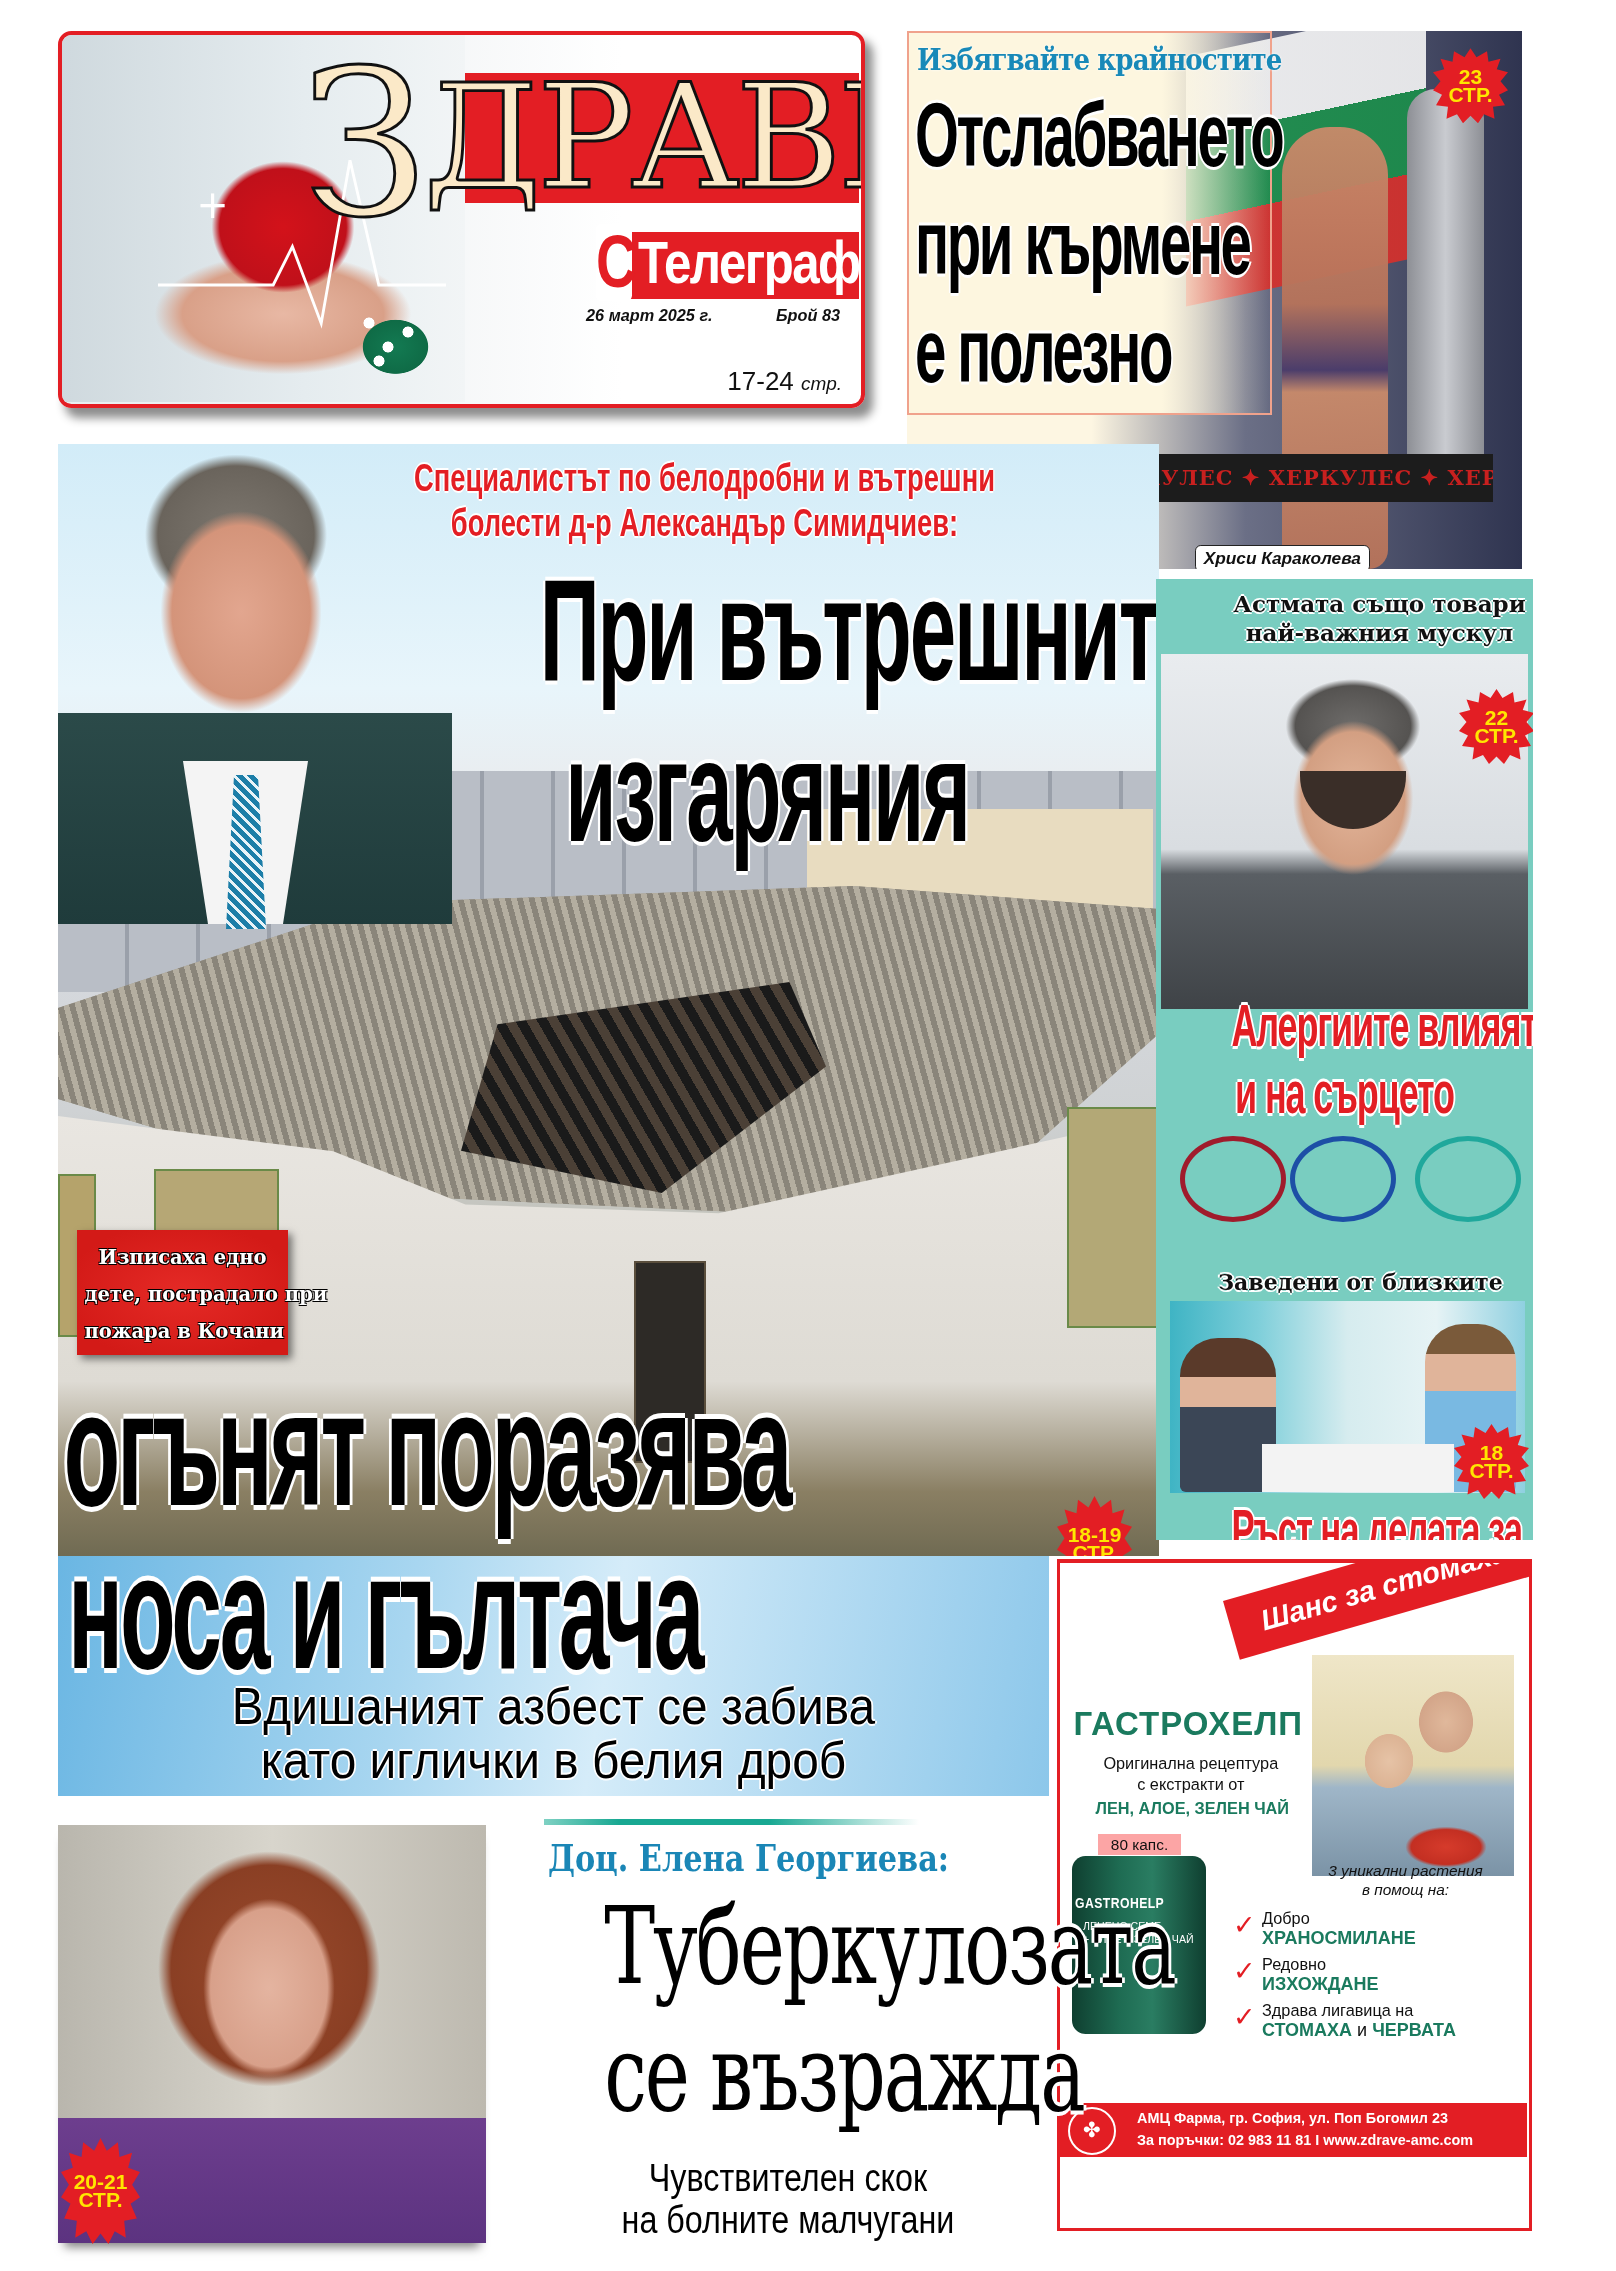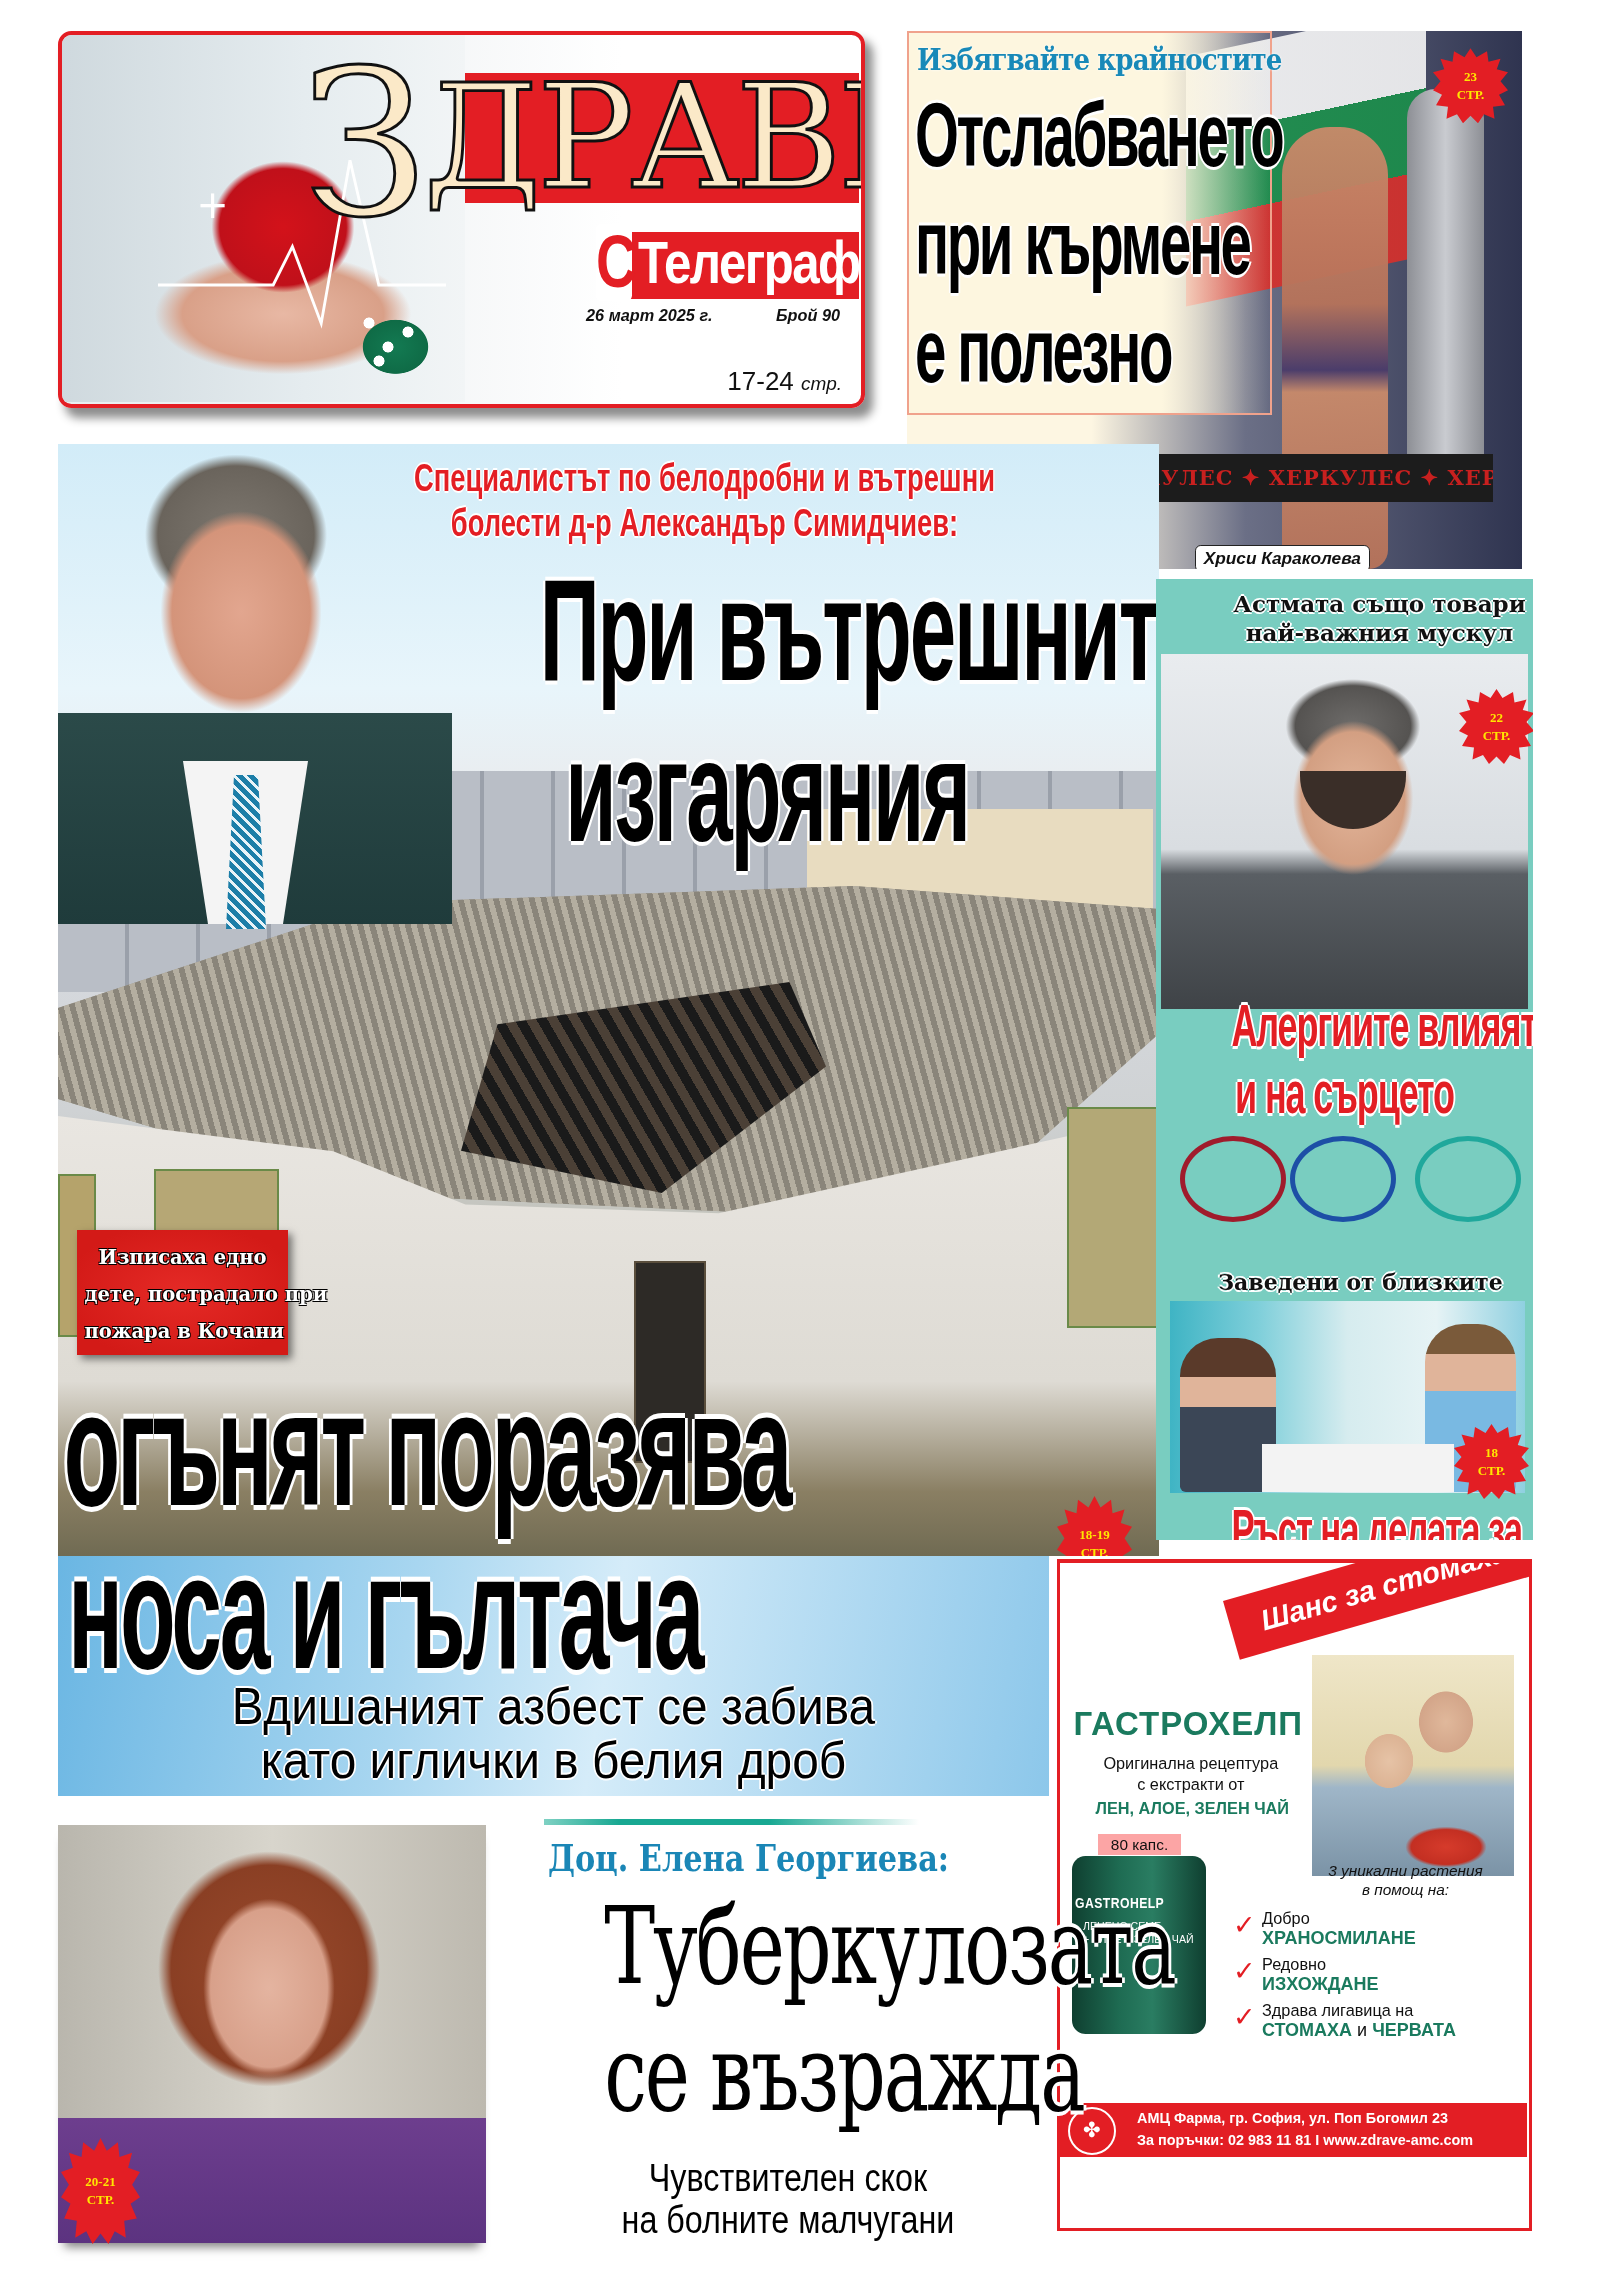--- a/index.html
+++ b/index.html
@@ -110,21 +110,21 @@
     left: 183px; top: 423px; width: 403px; height: 48px; background: #1c1c1c;
     color: #c8201f; font-family: "DejaVu Serif", serif; font-weight: bold; font-size: 21px; line-height: 48px;
     text-align: center; letter-spacing: 1px; white-space: nowrap; overflow: hidden;
   }
 
   
   .burst {
     width: 75px; height: 75px; background: #e31e24; color: #ffe600;
     clip-path: polygon(50% 0%, 58% 12%, 72% 4%, 74% 18%, 90% 14%, 85% 28%, 100% 32%, 90% 44%, 100% 56%, 88% 62%, 96% 76%, 80% 78%, 82% 94%, 68% 88%, 60% 100%, 50% 90%, 40% 100%, 32% 88%, 18% 94%, 20% 78%, 4% 76%, 12% 62%, 0% 56%, 10% 44%, 0% 32%, 15% 28%, 10% 14%, 26% 18%, 28% 4%, 42% 12%);
     display: flex; flex-direction: column; align-items: center; justify-content: center;
-    font-family: Liberation Serif, serif; font-weight: bold; font-size: 13px; line-height: 18px; text-align: center;
+    font-family: Liberation Sans, sans-serif; font-weight: bold; font-size: 21px; line-height: 18px; text-align: center;
   }
 
   
   .lead {
     left: 58px; top: 444px; width: 1101px; height: 1112px; overflow: hidden;
     background: linear-gradient(180deg, #d2ecf8 0%, #e8f5fb 22%, #e9edf0 30%, #d7dadf 45%, #cfd2d4 60%, #b9b7a8 78%, #8c8570 100%);
   }
   .lead-buildings {
     left: 0; top: 327px; width: 1101px; height: 221px;
     background:
@@ -390,21 +390,21 @@
     <polyline points="0,150 120,150 140,110 170,190 200,20 230,150 300,150" fill="none" stroke="#ffffff" stroke-width="3"></polyline>
     <text x="40" y="80" fill="#ffffff" font-size="40" font-family="DejaVu Sans, sans-serif">+</text>
   </svg>
   <div class="abs pills"></div>
   <div class="abs mast-redband"></div>
   <div class="abs mast-redband2"></div>
   <div class="abs mast-title"><span class="big">З</span><span>ДРАВЕ</span></div>
   <div class="abs mast-c">С</div>
   <div class="abs mast-tel">Телеграф</div>
   <div class="abs mast-date">26 март 2025 г.</div>
-  <div class="abs mast-issue">Брой 90</div>
+  <div class="abs mast-issue">Брой 83</div>
   <div class="abs mast-pages"><span>17-24</span> <small>стр.</small></div>
 </div>
 
 <div class="abs teaser1">
   <div class="abs teaser1-flag"></div>
   <div class="abs teaser1-figure"></div>
   <div class="abs teaser1-statue"></div>
   <div class="abs teaser1-banner">ХЕРКУЛЕС ✦ ХЕРКУЛЕС ✦ ХЕРКУЛЕС</div>
   <div class="abs teaser1-box"></div>
   <div class="abs teaser1-kicker">Избягвайте крайностите</div>

